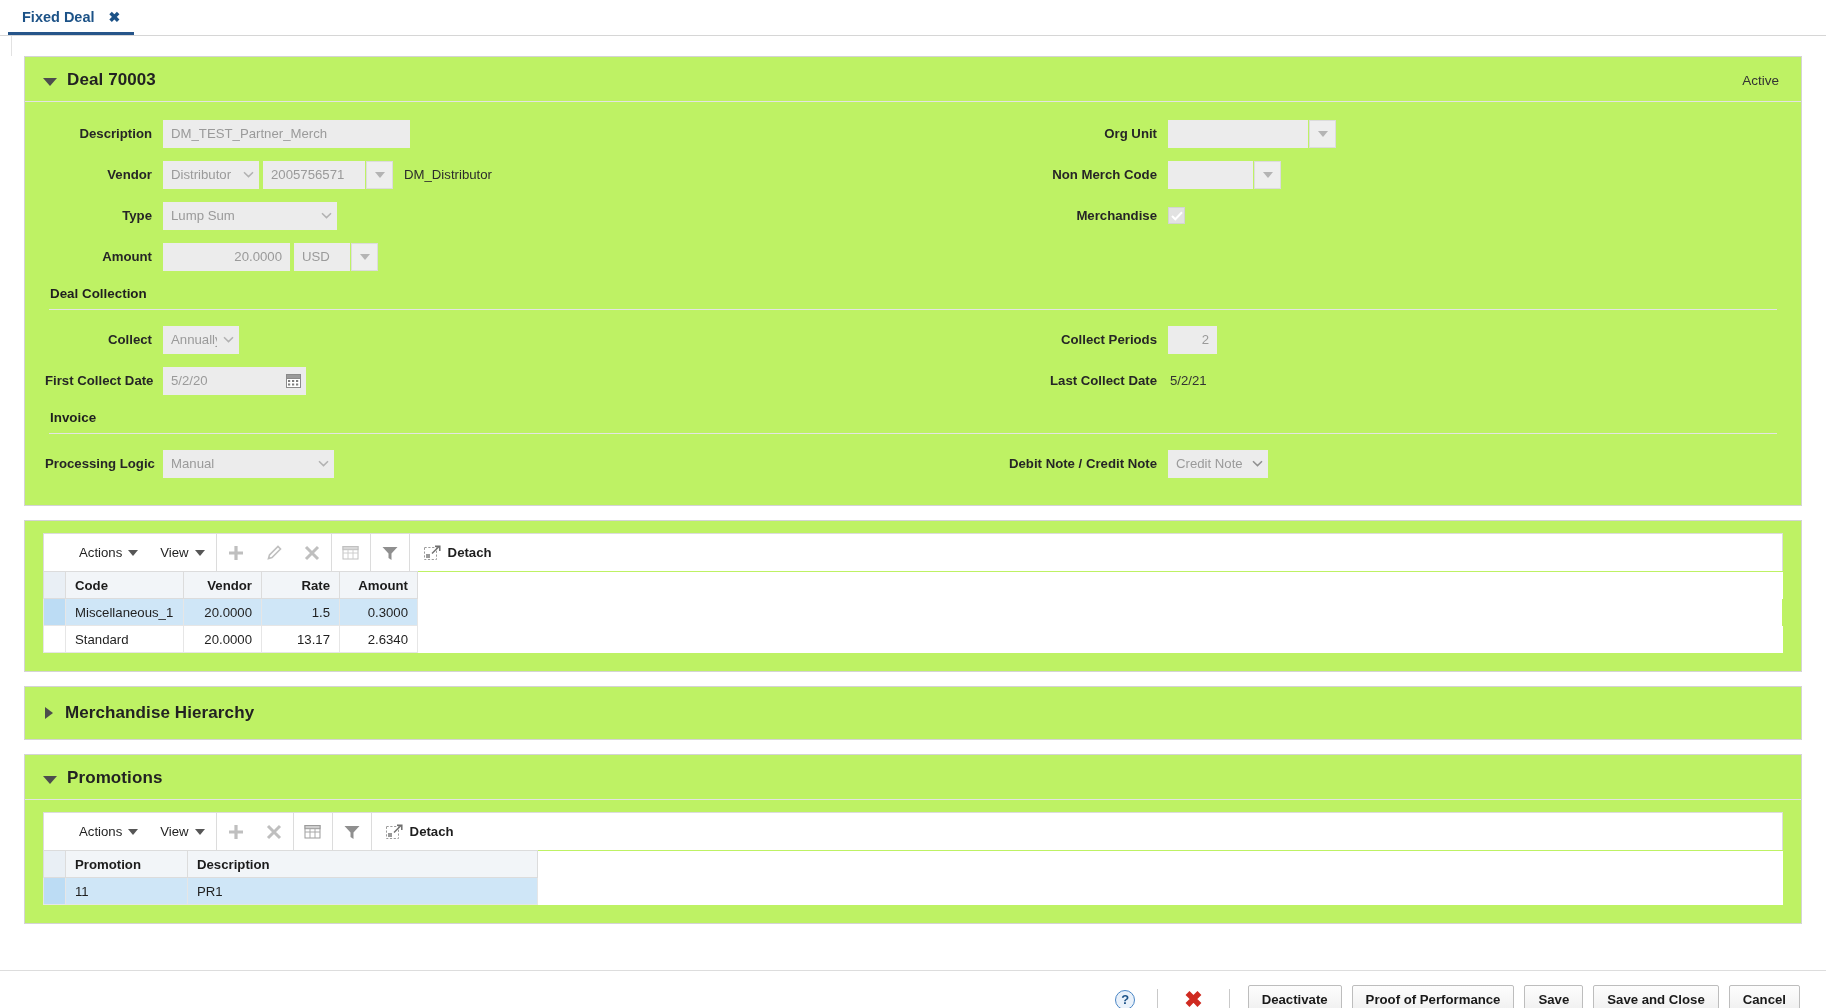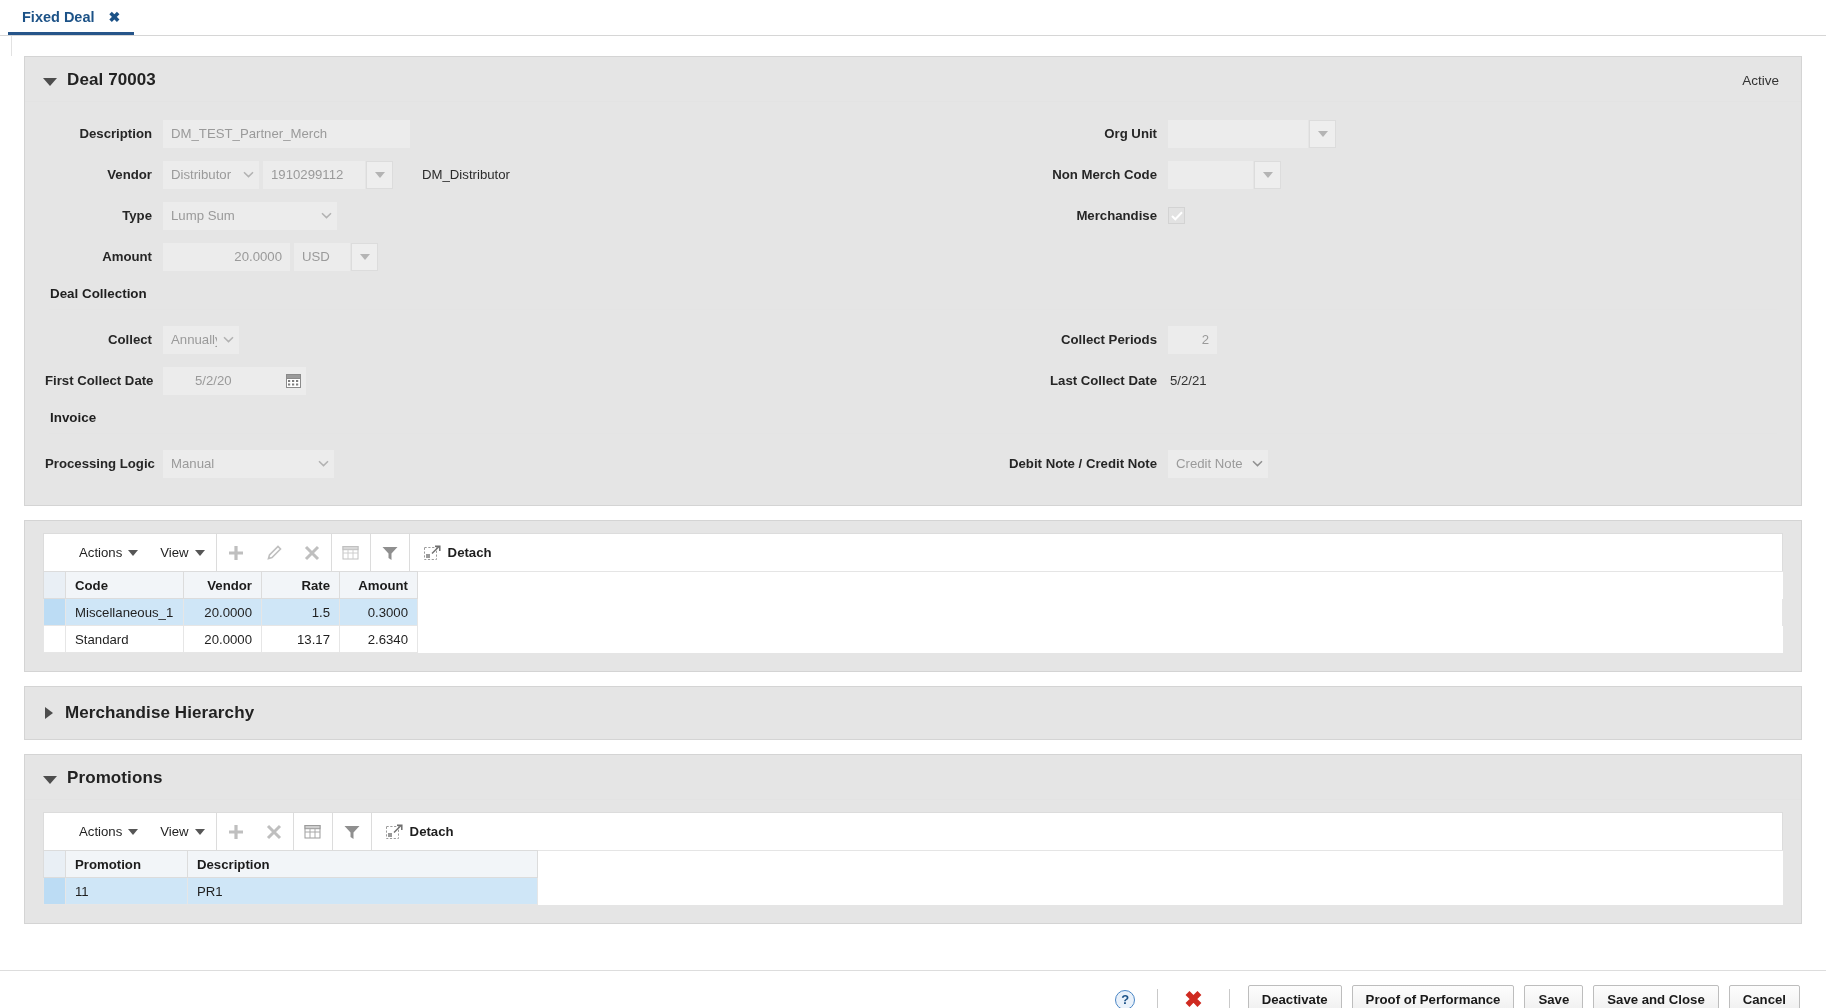--- a/index.html
+++ b/index.html
@@ -63,21 +63,21 @@
 
   
   .page {
     position: relative;
     height: 972px;
     background: #ffffff;
     padding: 0;
   }
 
   .panel {
-    background: #e5e5e5;
+    background: #bef264;
     border: 1px solid #d4d4d4;
     margin: 0 24px 14px 24px;
   }
   #main-panel { margin-top: 20px; }
 
   
   .sec-head {
     display: flex;
     align-items: center;
     padding: 13px 16px 11px 18px;
@@ -190,42 +190,41 @@
     margin-left: 1px;
   }
   .tri-dn {
     width: 0; height: 0;
     border-left: 5px solid transparent;
     border-right: 5px solid transparent;
     border-top: 6px solid #b4b4b4;
   }
 
   .gap { width: 4px; }
-  .plain { font-size: 13.2px; color: #2b2b2b; margin-left: 29px; text-align: center; }
+  .plain { font-size: 13.2px; color: #2b2b2b; margin-left: 11px; text-align: center; }
 
   
   .chk {
     width: 17px; height: 17px;
     background: #e2e2e2;
     border: 1px solid #d3d3d3;
     display: inline-flex;
     align-items: center;
     justify-content: center;
     cursor: pointer;
   }
   .chk svg { display:block; }
 
   
   .datefield {
     display: inline-flex;
     align-items: center;
     background: #ececec;
     height: 28px;
     width: 143px;
-    padding-left: 24px;
   }
   .datefield .txt { flex:1; padding: 0 8px; color:#9a9a9a; font-size:13.2px; line-height:28px; }
   .calbtn { width: 26px; height: 28px; display:flex; align-items:center; justify-content:center; cursor:pointer; }
 
   
   .subsec {
     font-weight: bold;
     font-size: 13.4px;
     color: #1f1f1f;
     margin: 6px 0 0 25px;
@@ -384,21 +383,21 @@
             <div class="lbl">Vendor</div>
             <div class="combo" style="width:96px;">
               <span class="txt">Distributor</span>
               <span class="chev">
                 <svg width="11" height="7" viewBox="0 0 11 7">
                     <path d="M1 1.3 L5.5 5.6 L10 1.3" fill="none" stroke="#b2b2b2" stroke-width="1.5"></path>
                   </svg>
               </span>
             </div>
             <div class="gap"></div>
-            <div class="inp" style="width:102px;">1910299112</div>
+            <div class="inp" style="width:102px;">2005756571</div>
             <div class="lovbtn">
                 <span class="tri-dn"></span>
               </div>
             <div class="plain">DM_Distributor</div>
           </div>
 
           <div class="row">
             <div class="lbl">Type</div>
             <div class="combo" style="width:174px;">
               <span class="txt">Lump Sum</span>

